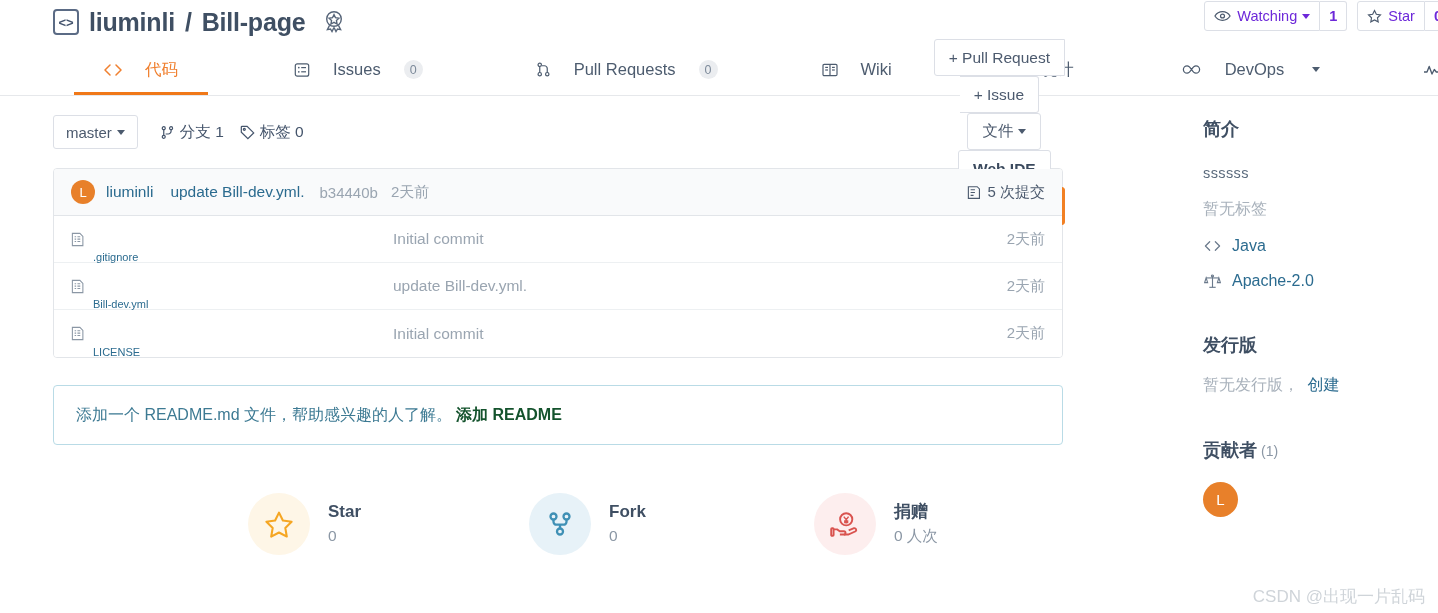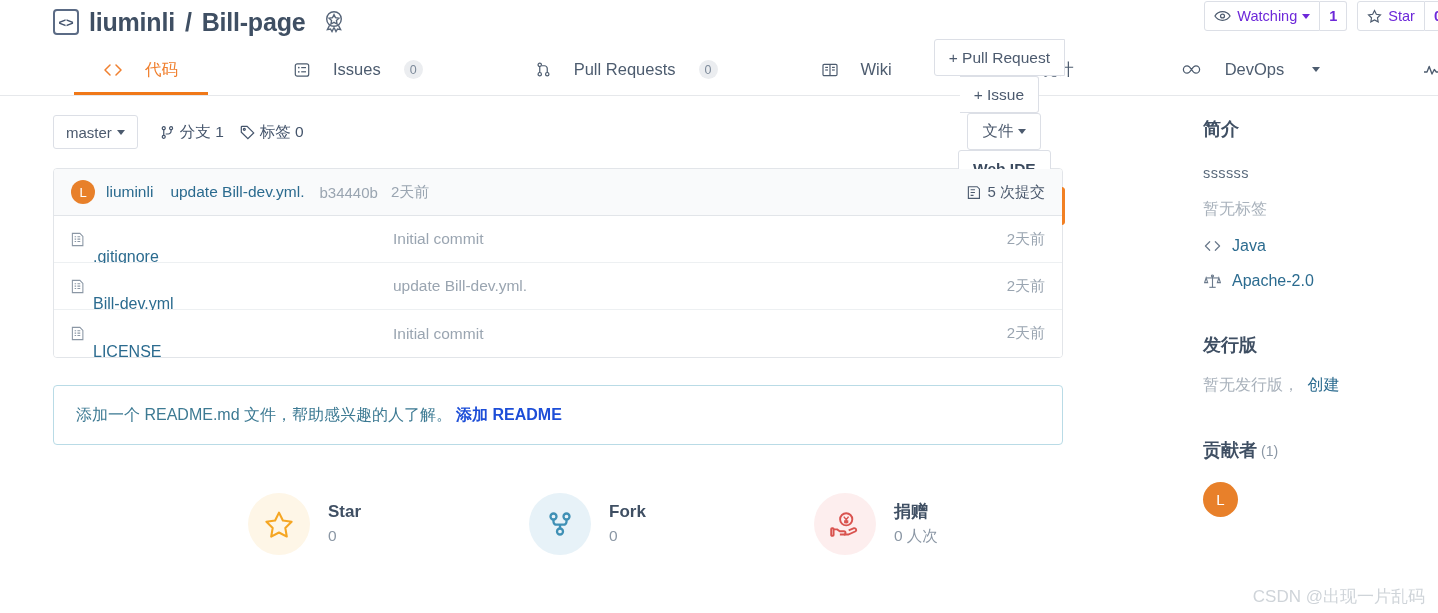--- a/index.html
+++ b/index.html
@@ -120,31 +120,31 @@
   .commit-count {
     position: absolute; right: 17px; display: flex; align-items: center;
     gap: 6px; color: #4c5a6e; font-size: 15px;
   }
   .file-row {
     height: 47px; display: flex; align-items: center; padding: 0 17px;
     border-bottom: 1px solid #edf0f2; position: relative; background:#fff;
   }
   .file-row:last-child { border-bottom: none; }
   .file-icon { color: #7d8a9a; font-size: 15px; display:flex; width: 18px; }
-  .file-name { color: #2b6b8f; font-size: 16px; margin-left: 4px; width: 300px; margin-top: 36px; }
+  .file-name { color: #2b6b8f; font-size: 11px; margin-left: 4px; width: 300px; margin-top: 36px; }
   .file-commit { color: #9aa5b1; font-size: 15.5px; }
   .file-time { position: absolute; right: 17px; color: #9aa5b1; font-size: 15px; }
 
   
   .readme-box {
     margin-top: 27px; border: 1px solid #b9dbe6; border-radius: 4px;
     background: #fff; height: 60px; display: flex; align-items: center;
     padding: 0 22px; font-size: 16px; color: #3d7a93;
   }
-  .readme-link { color: #1d4ed8; font-weight: bold; margin-left: 4px; }
+  .readme-link { color: #14532d; font-weight: bold; margin-left: 4px; }
 
   
   .action-cards {
     margin-top: 48px; display: flex; align-items: center; padding-left: 195px; gap: 168px;
   }
   .action-card { display: flex; align-items: center; gap: 18px; }
   .action-circle {
     width: 62px; height: 62px; border-radius: 50%;
     display: flex; align-items: center; justify-content: center; flex: none;
   }

